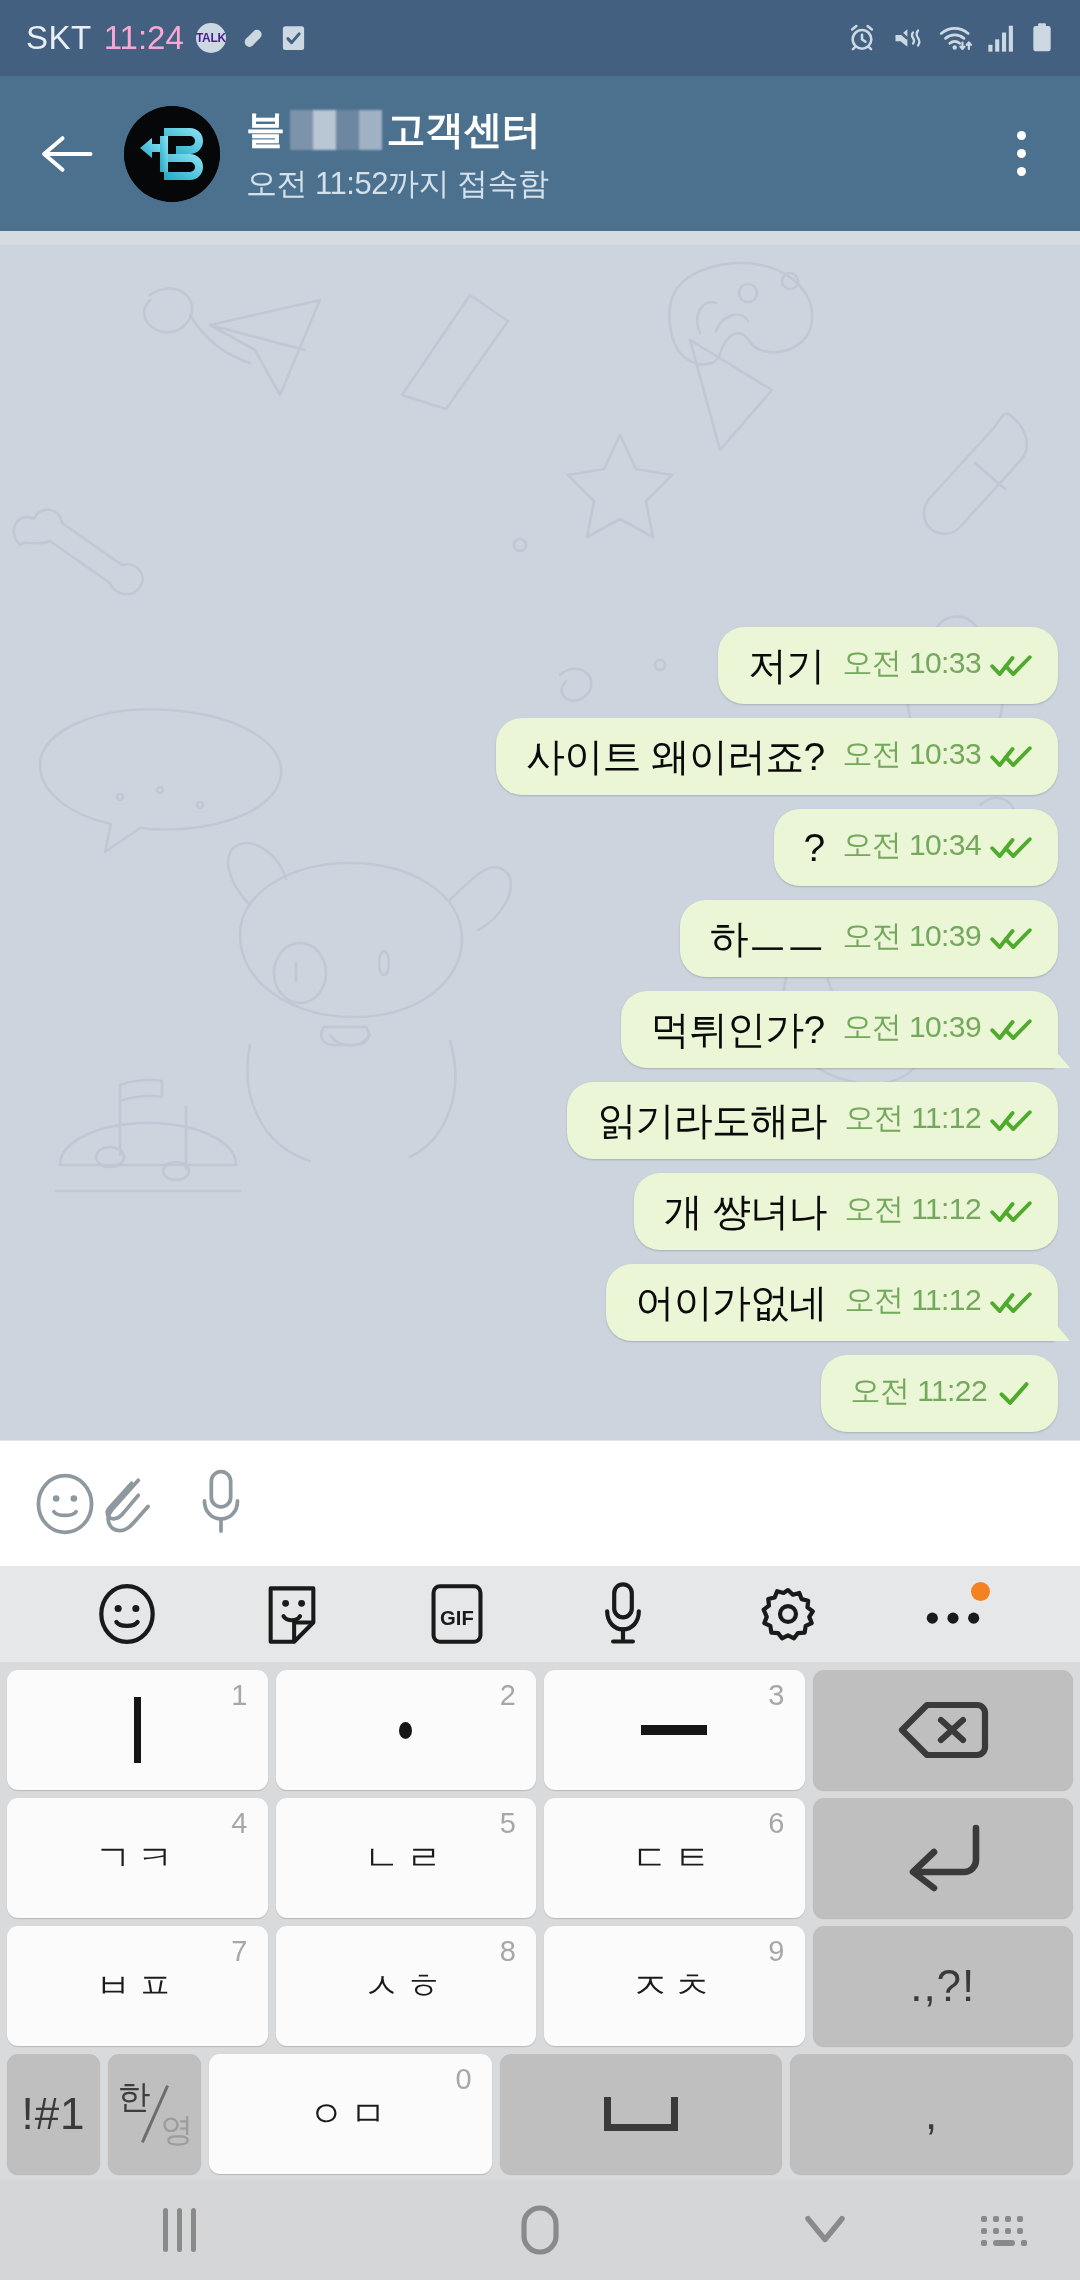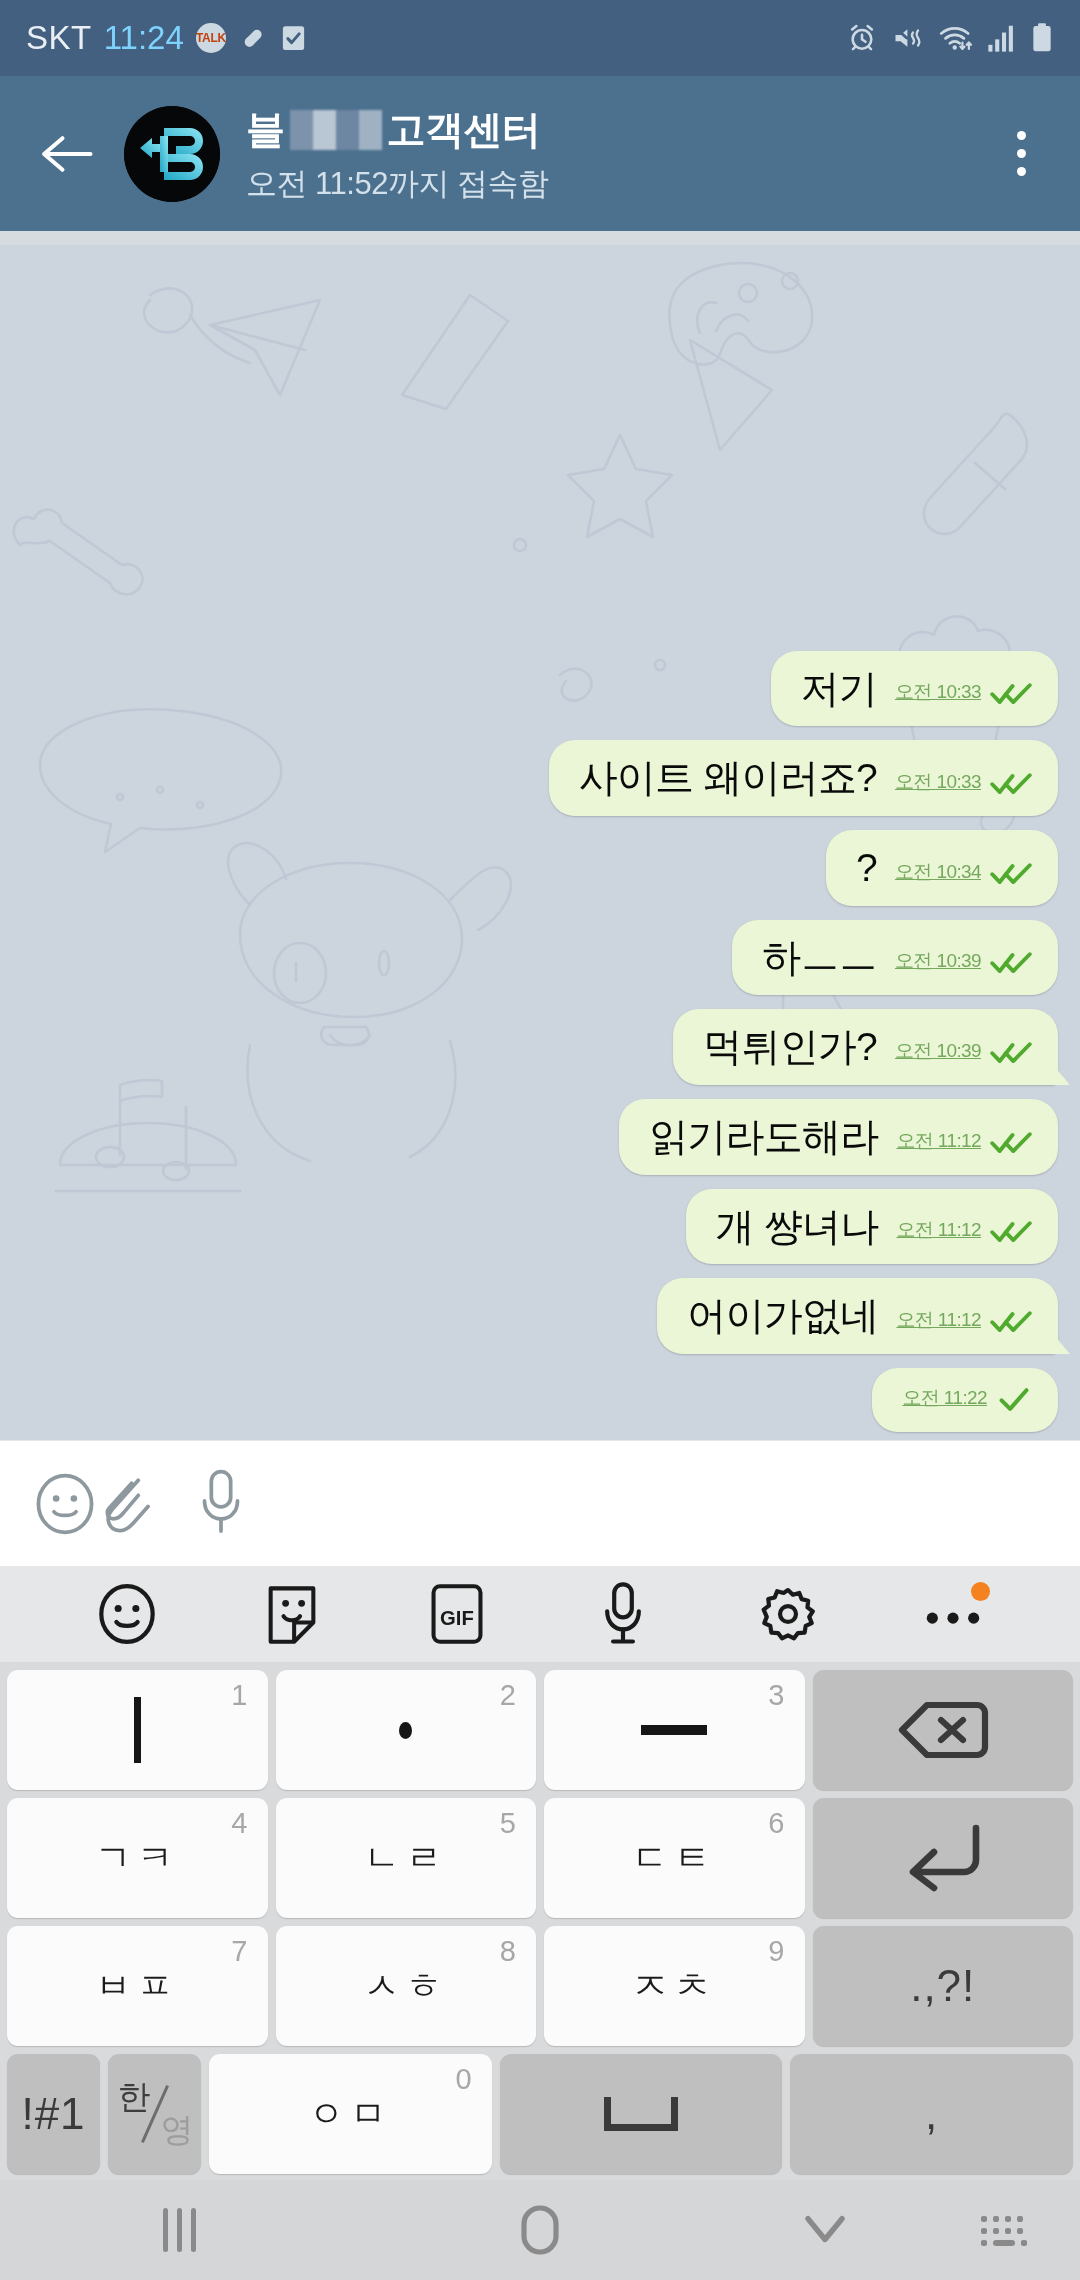--- a/index.html
+++ b/index.html
@@ -10,25 +10,25 @@
   }
   #app { position:relative; width:1080px; height:2280px; display:flex; flex-direction:column; }
 
   
   .statusbar {
     height:76px; background:#436081; flex:0 0 76px;
     display:flex; align-items:center; padding:0 26px; color:#e9eff4;
   }
   .sb-left { display:flex; align-items:center; gap:12px; }
   .sb-carrier { font-size:33px; letter-spacing:.5px; font-weight:400; color:#e9eff4; }
-  .sb-time { font-size:33px; color:#7dd3fc; }
+  .sb-time { font-size:33px; color:#f9a8d4; }
   .sb-spacer { flex:1; }
   .sb-right { display:flex; align-items:center; gap:13px; }
   .talk-badge {
-    width:30px;height:30px;border-radius:50%;background:#cdd9e2;color:#c2410c;
+    width:30px;height:30px;border-radius:50%;background:#cdd9e2;color:#4c1d95;
     font-size:12px;font-weight:700;display:flex;align-items:center;justify-content:center;
     letter-spacing:-.3px;
   }
   .ic { display:block; }
 
   
   .header {
     flex:0 0 155px; background:#4b718f; display:flex; align-items:center;
     padding:0 24px 0 30px; gap:0;
   }
@@ -73,21 +73,21 @@
     box-shadow:0 1px 2px rgba(0,0,0,.18); position:relative;
   }
   .bubble.tail { border-bottom-right-radius:6px; }
   .bubble.tail::after {
     content:""; position:absolute; right:-12px; bottom:0; width:22px; height:26px;
     background:#eaf6d6;
     clip-path:polygon(0 0, 0 100%, 100% 100%);
   }
   .b-text { font-size:39px; color:#0a0a0a; line-height:1.12; letter-spacing:-.8px; white-space:nowrap; }
   .b-meta { display:flex; align-items:center; gap:9px; padding-bottom:4px; flex:0 0 auto; }
-  .b-time { font-size:19px; color:#74a85c; letter-spacing:-.6px; white-space:nowrap;text-decoration:underline; }
+  .b-time { font-size:30px; color:#74a85c; letter-spacing:-.6px; white-space:nowrap; }
   .b-ticks { display:flex; align-items:center; }
 
   
   .inputbar {
     flex:0 0 126px; background:#ffffff; display:flex; align-items:center;
     padding:0 34px; gap:0; border-top:1px solid #e3e7ea;
   }
   .in-emoji { flex:0 0 62px; display:flex; align-items:center; justify-content:center; }
   .in-field { flex:1; margin-left:26px; display:flex; align-items:center; }
   .in-ph { font-size:36px; color:#9aa4ab; letter-spacing:-.8px; }

